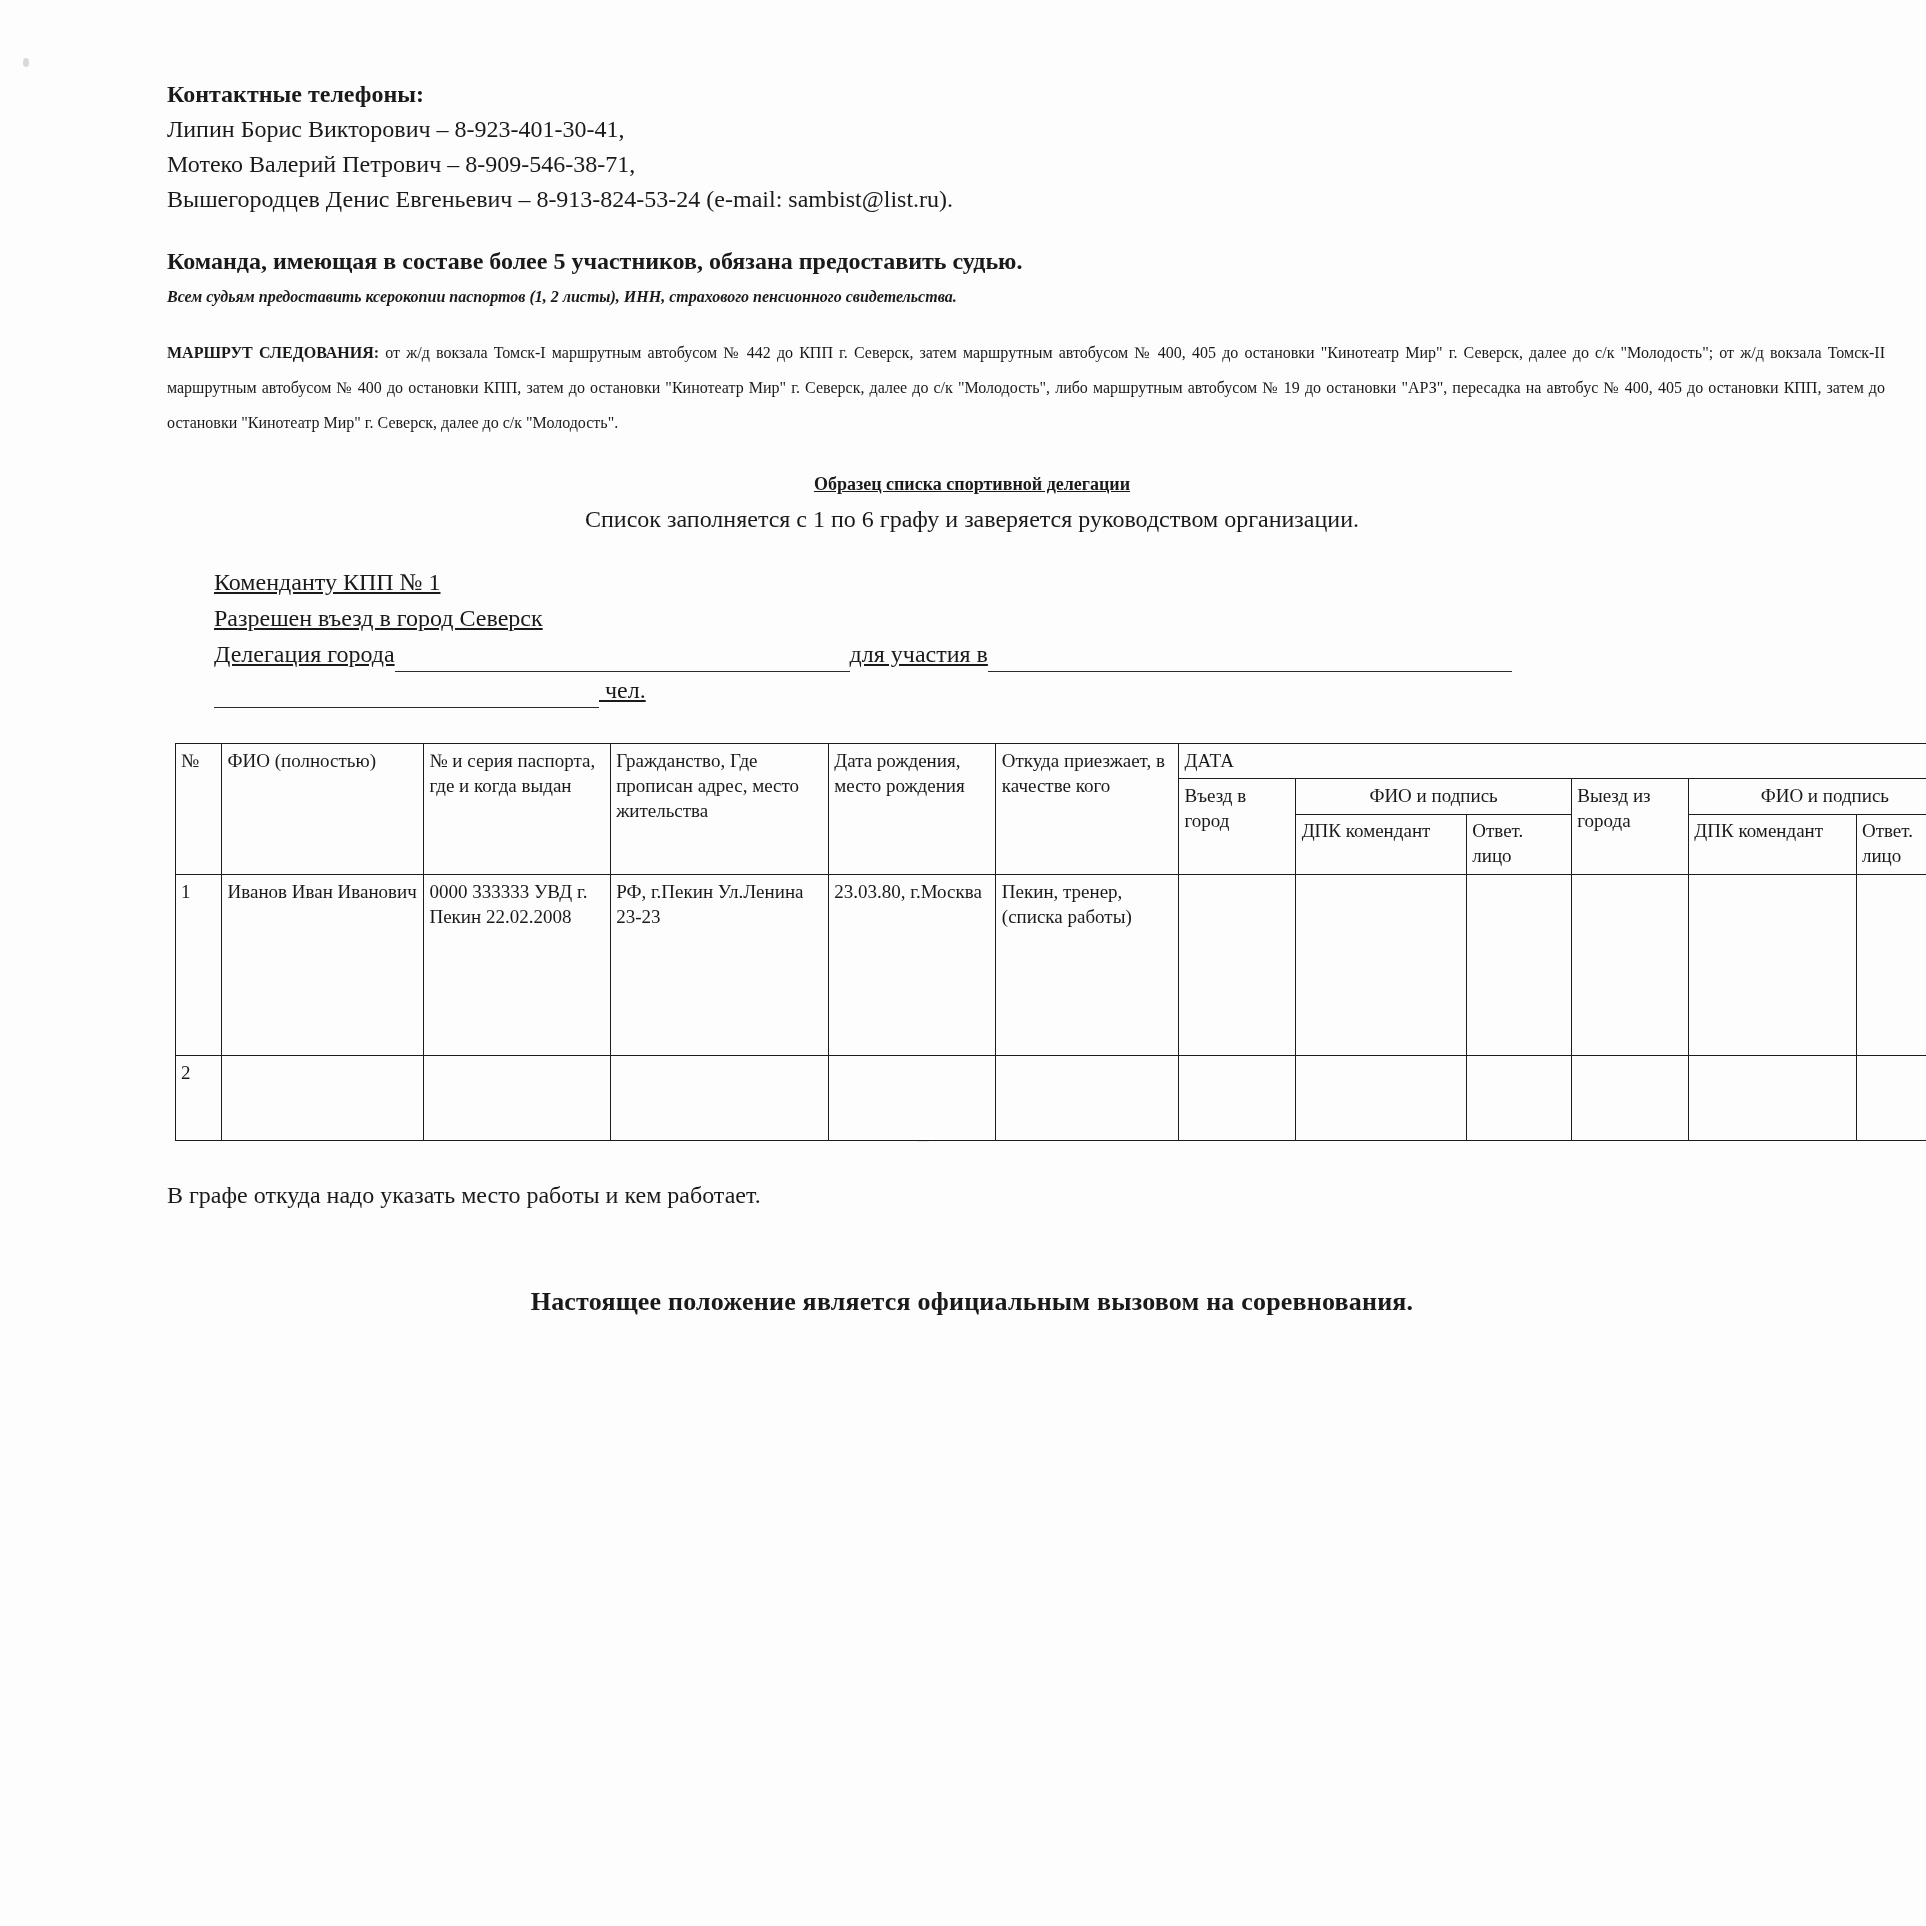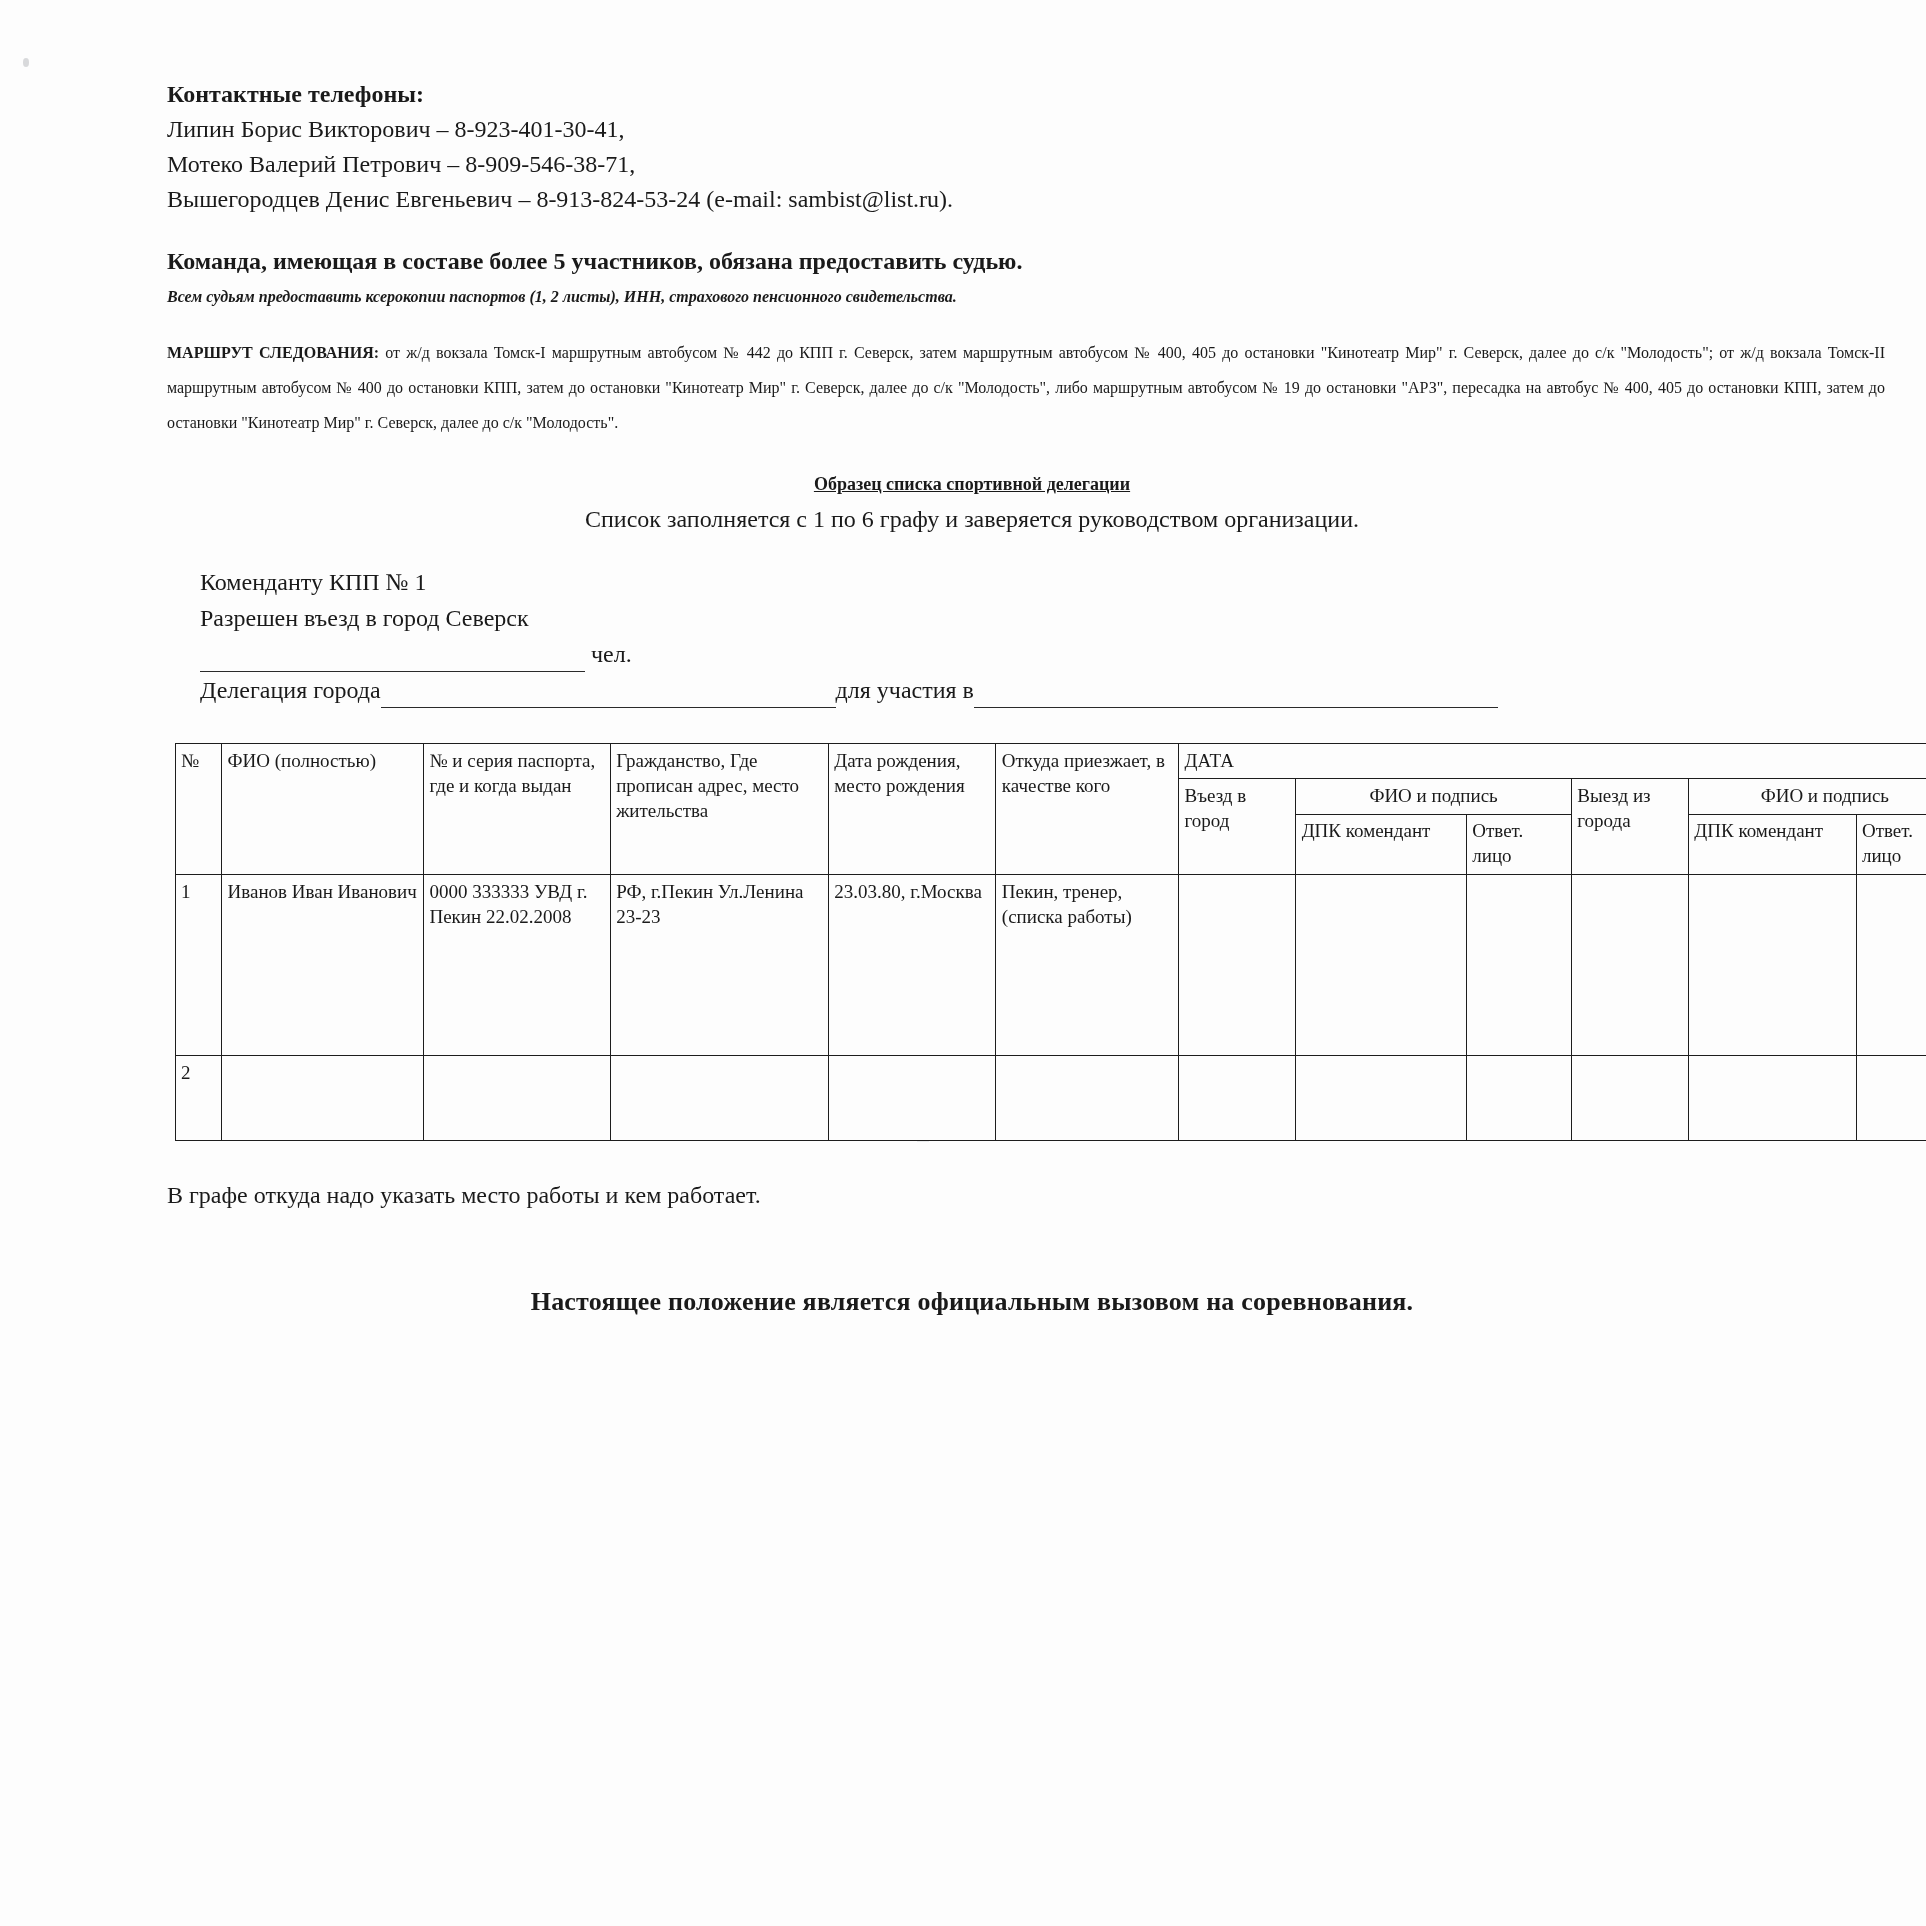--- a/index.html
+++ b/index.html
@@ -60,23 +60,24 @@
     text-align: center;
     line-height: 35px;
   }
   .sample-sub {
     font-size: 24px;
     text-align: center;
     line-height: 35px;
   }
 
   .form-block {
-    margin-left: 33px;
+    margin-left: 47px;
     font-size: 24px;
     line-height: 36px;
+    text-decoration: underline;
   }
   .ul-fill {
     display: inline-block;
     border-bottom: 1.2px solid #2a2a2a;
     height: 24px;
     vertical-align: bottom;
   }
 
   
   table.delegation {
@@ -156,24 +157,24 @@
 
     <div class="sample-title" style="width:1610px;">Образец списка спортивной делегации</div>
     <div class="sample-sub" style="width:1610px;">Список заполняется с 1 по 6 графу и заверяется руководством организации.</div>
 
     <div class="gap-m"></div>
 
     <div class="form-block">
       <div>Коменданту КПП № 1</div>
       <div>Разрешен въезд в город Северск</div>
       <div>
-        <span class="ul-fill" style="width:385px;"></span>&nbsp;<span>чел.</span>
+        <span>Делегация города</span><span class="ul-fill" style="width:455px;"></span><span>для участия в</span><span class="ul-fill" style="width:524px;"></span>
       </div>
       <div>
-        <span>Делегация города</span><span class="ul-fill" style="width:455px;"></span><span>для участия в</span><span class="ul-fill" style="width:524px;"></span>
+        <span class="ul-fill" style="width:385px;"></span>&nbsp;<span>чел.</span>
       </div>
     </div>
 
     <div class="gap-l"></div>
 
     <table class="delegation">
       <colgroup>
         <col style="width:46px">
         <col style="width:200px">
         <col style="width:185px">

